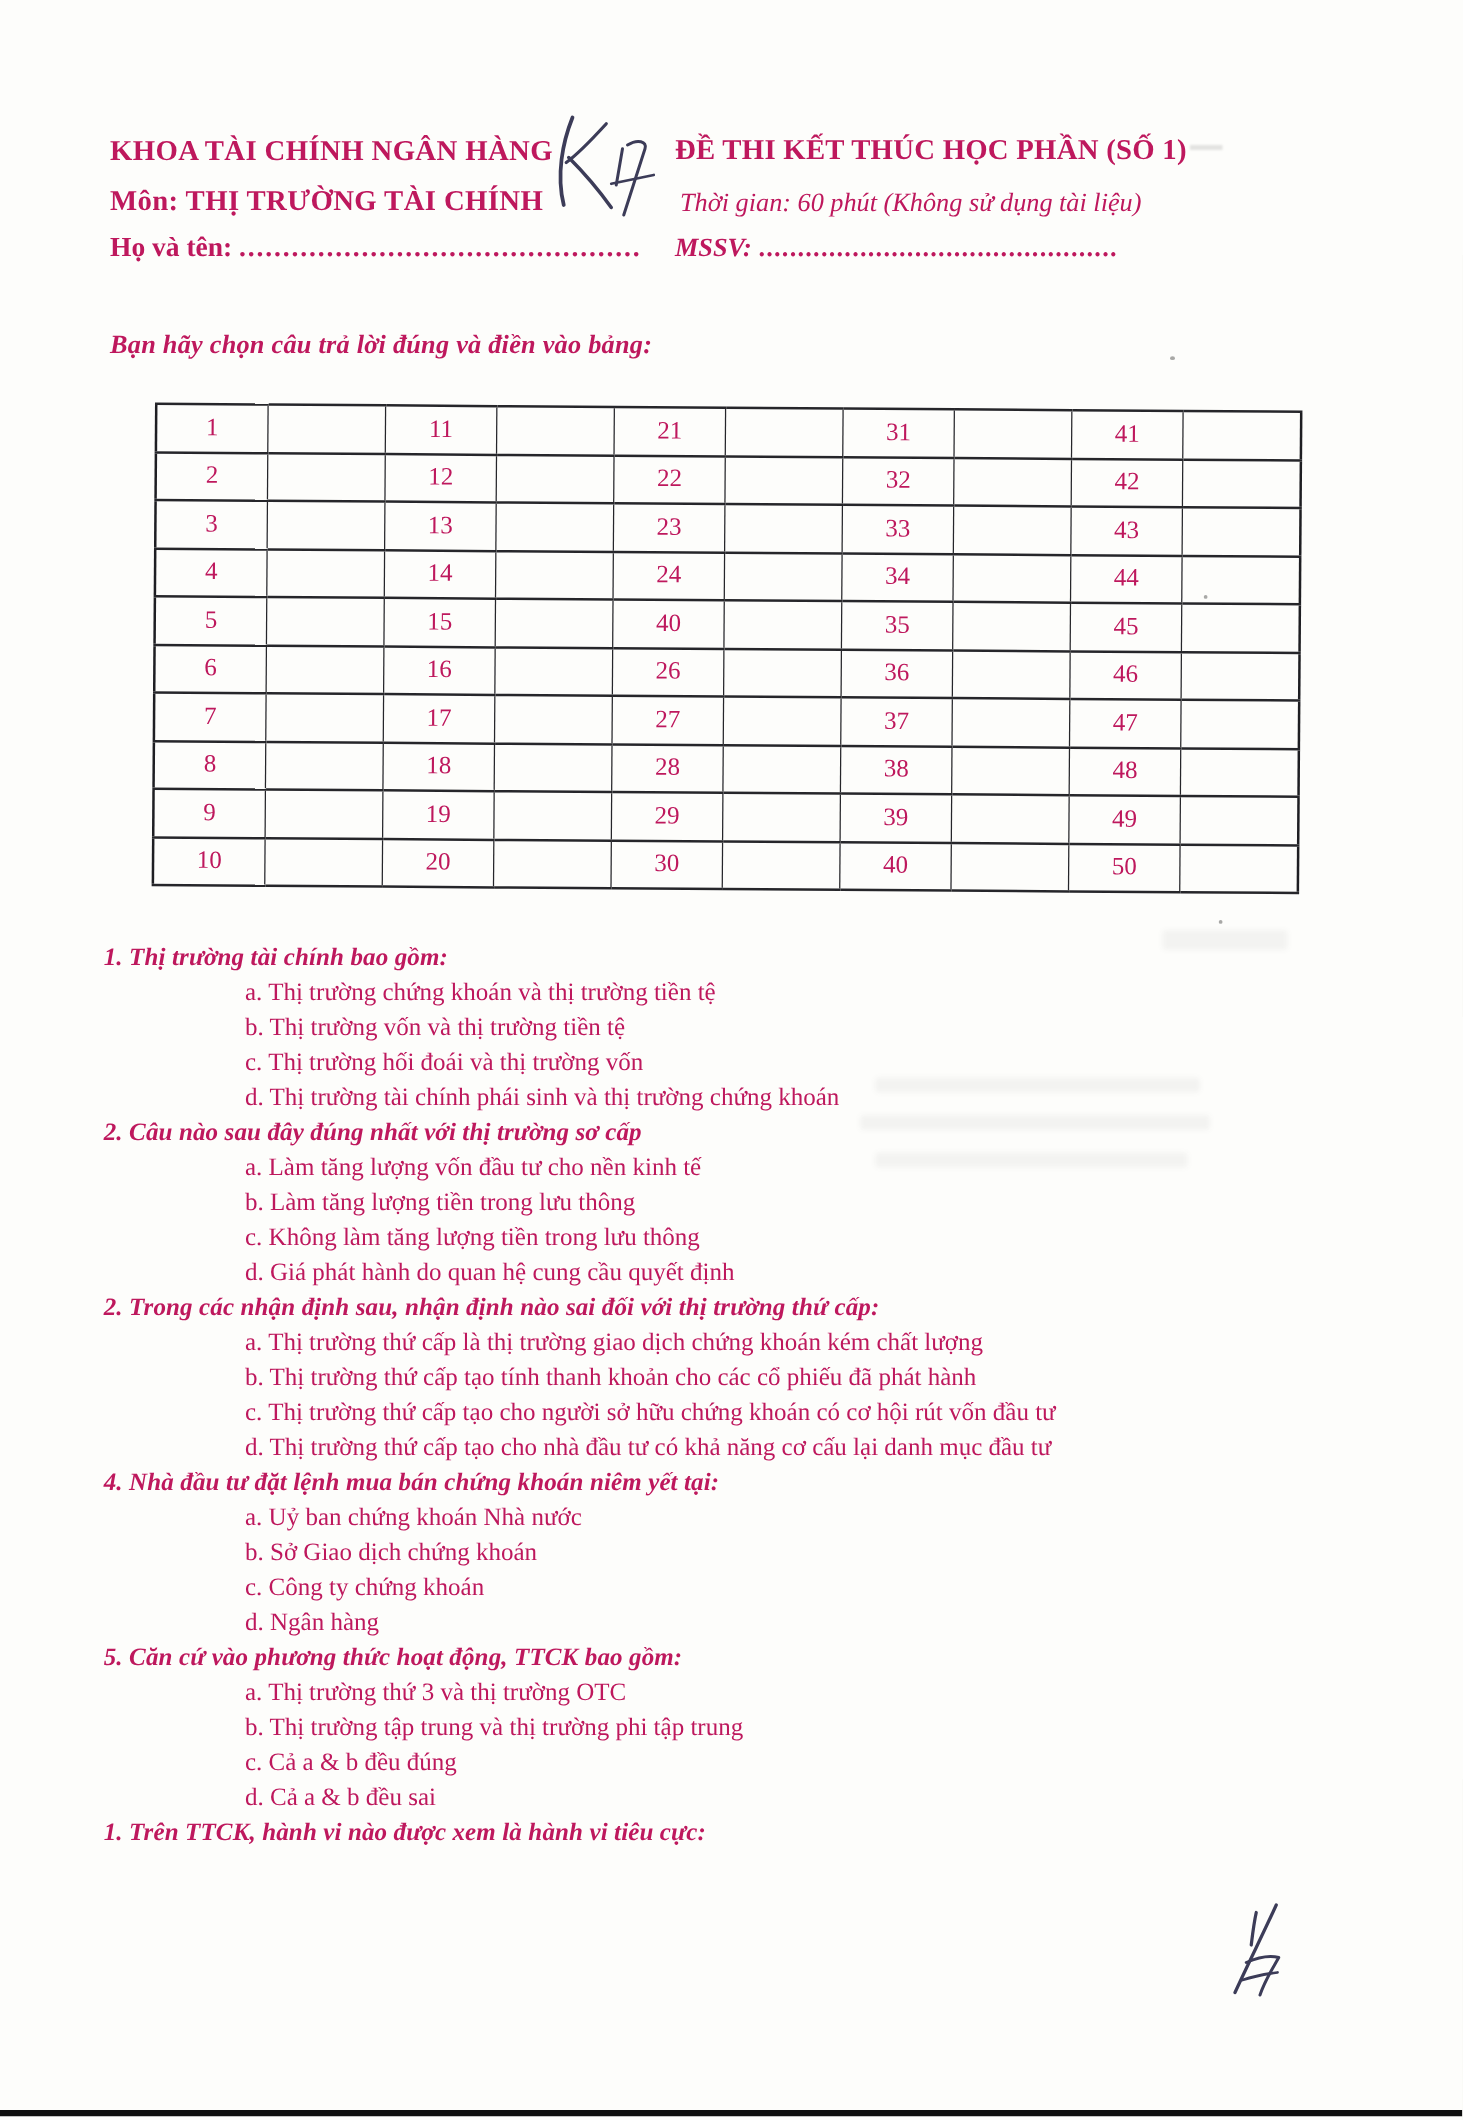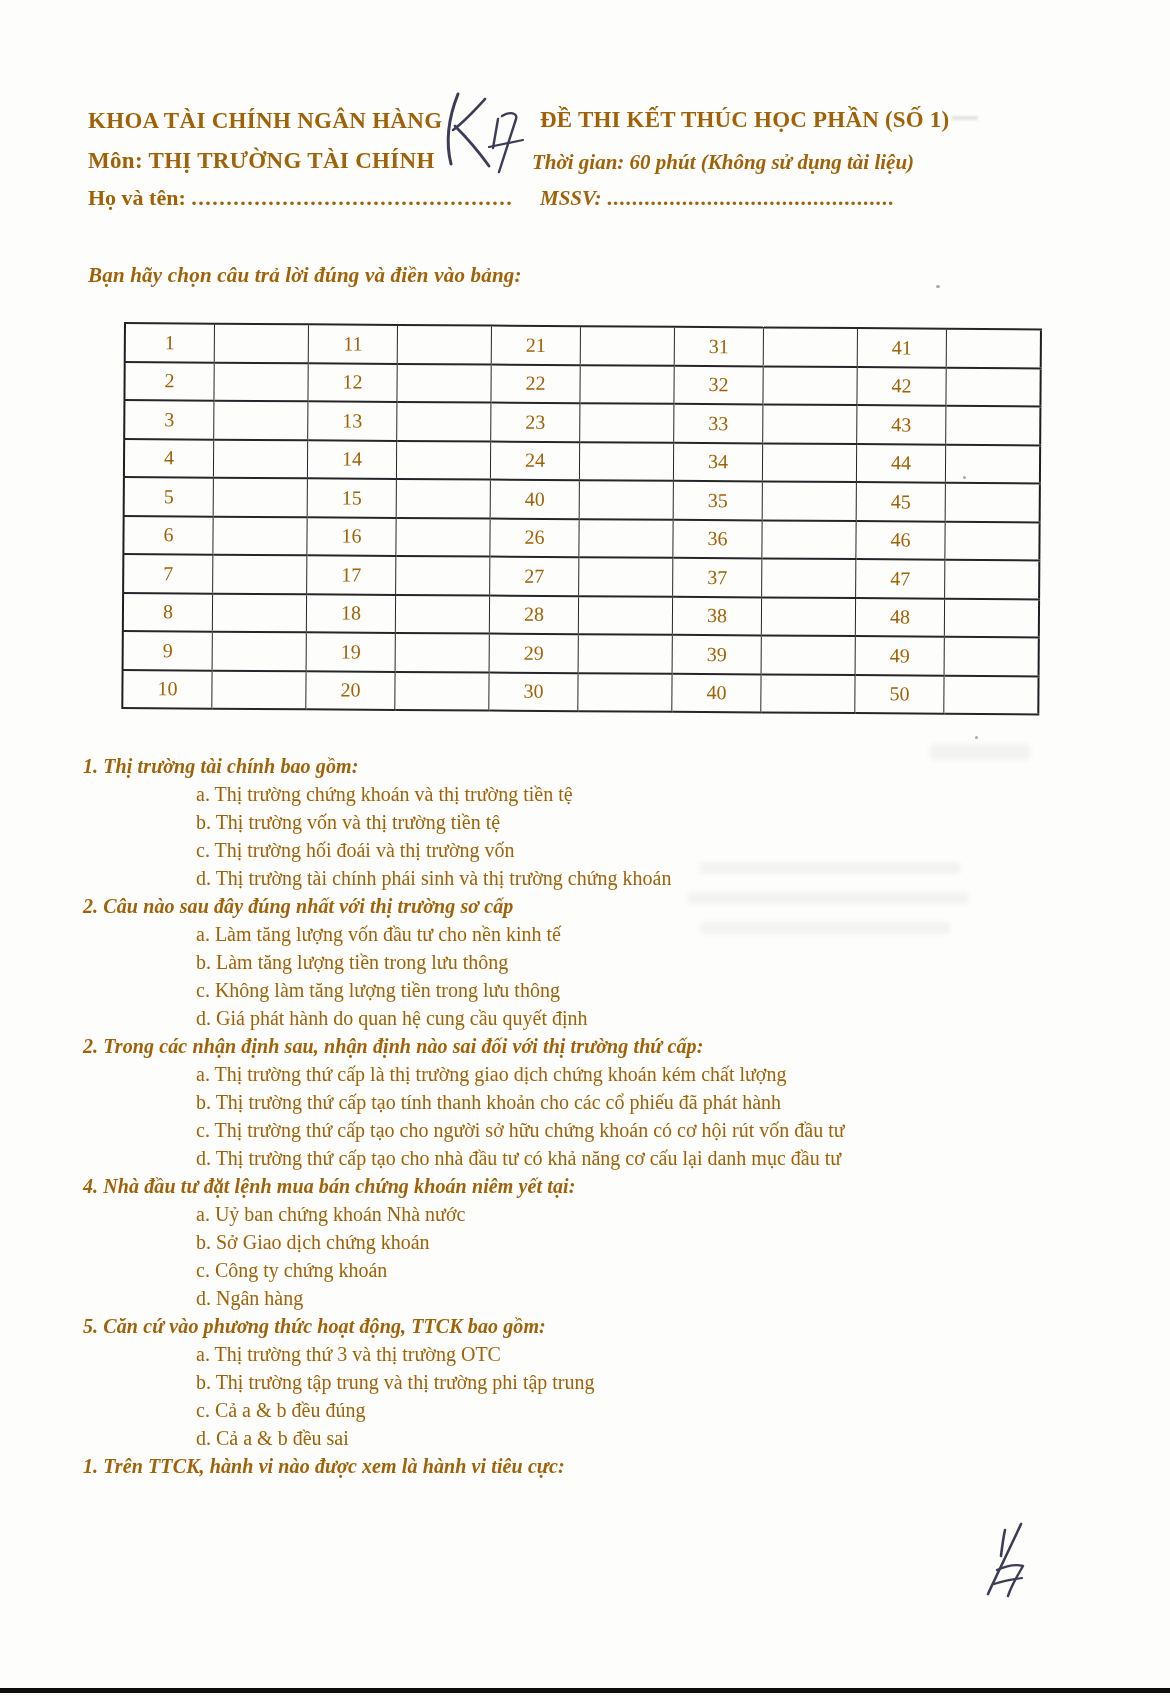--- a/index.html
+++ b/index.html
@@ -1,23 +1,23 @@
 <!DOCTYPE html>
 <html><head>
 <meta charset="utf-8">
 <style>
   html,body{margin:0;padding:0;}
   body{width:1170px;height:1696px;background:#f4f4f2;font-family:"Liberation Serif","DejaVu Serif",serif;}
-  .page{position:relative;width:1170px;height:1696px;background:#fdfdfb;overflow:hidden;color:#a16207;}
+  .page{position:relative;width:1170px;height:1696px;background:#fdfdfb;overflow:hidden;color:#be185d;}
   .abs{position:absolute;}
   
   .hl1{left:88px;top:108px;font-size:23px;font-weight:bold;letter-spacing:.3px;}
   .hr1{left:540px;top:107px;font-size:23px;font-weight:bold;letter-spacing:.2px;}
   .hl2{left:88px;top:148px;font-size:23px;font-weight:bold;letter-spacing:.3px;}
-  .hr2{left:532px;top:150px;font-size:21px;font-weight:bold;font-style:italic;}
+  .hr2{left:544px;top:150px;font-size:21px;font-weight:normal;font-style:italic;}
   .hl3{left:88px;top:185px;font-size:22px;font-weight:bold;}
   .hr3{left:540px;top:186px;font-size:21px;font-weight:bold;font-style:italic;}
   .dots{font-weight:bold;letter-spacing:1.5px;font-style:normal;}
   .hr3 .dots{letter-spacing:1px;}
   .instruction{left:88px;top:263px;font-size:21px;font-weight:bold;font-style:italic;letter-spacing:.2px;}
   
   .answer-wrap{left:124px;top:322px;transform:rotate(.4deg);transform-origin:0 0;}
   table.answers{border-collapse:collapse;background:transparent;}
   table.answers td{border:1.5px solid #26262a;border-top-width:2px;border-bottom-width:2px;height:36.5px;padding:0;font-size:20px;text-align:center;vertical-align:middle;}
   table.answers{border:2.5px solid #1e1e22;}

